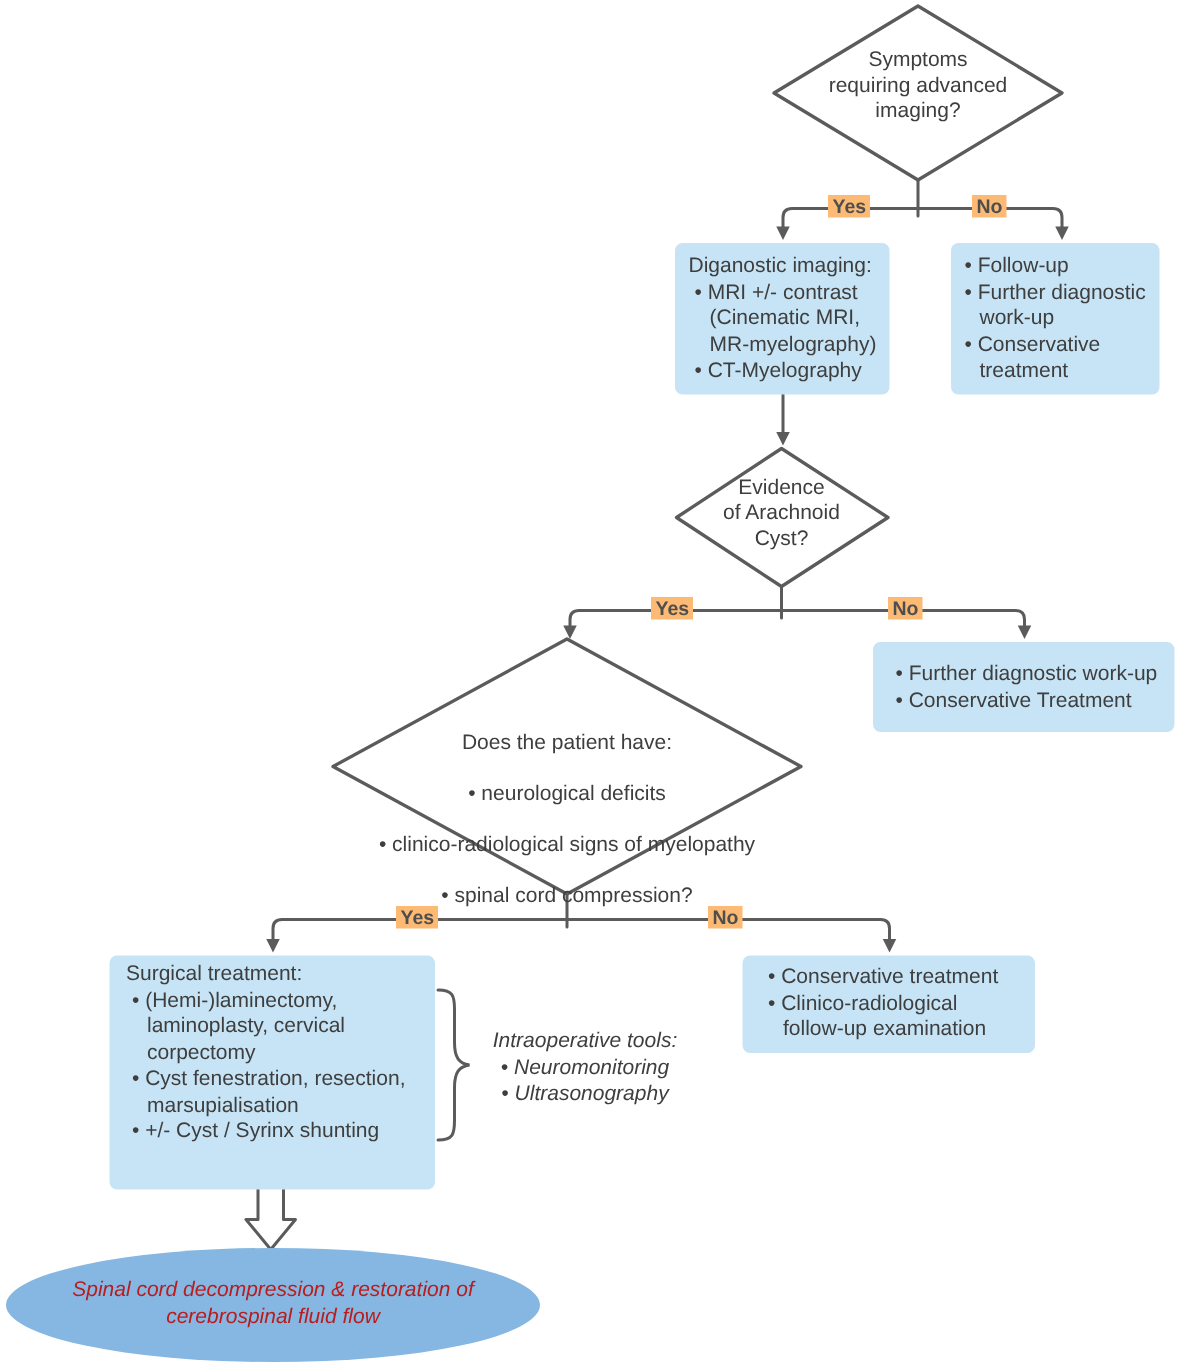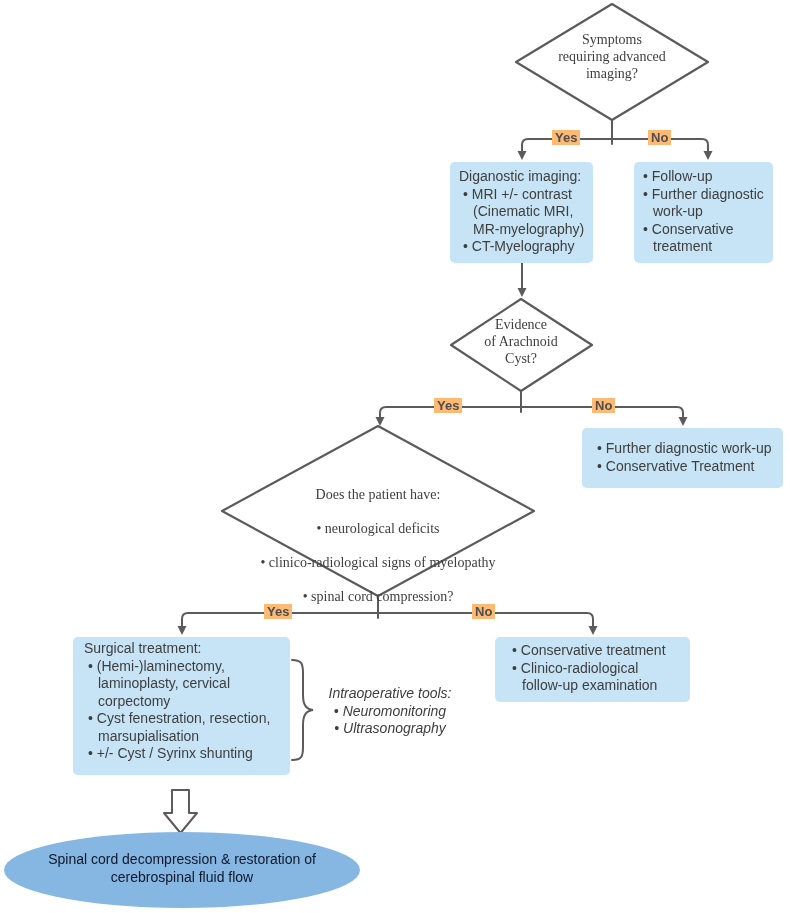--- a/index.html
+++ b/index.html
@@ -26,36 +26,36 @@
     position:absolute;background:var(--box-fill);border-radius:5px;
     font-size:14px;line-height:17.5px;color:var(--text);z-index:1;
     box-sizing:border-box;
   }
   .node .title{padding-left:1px;}
   .bl{padding-left:15px;text-indent:-10px;}
   .bl::before{content:"\2022\00a0";}
 
   .dtext{
     position:absolute;text-align:center;white-space:pre-line;z-index:1;
-    font-size:14px;line-height:17px;color:var(--text);font-family:Liberation Serif, serif;
+    font-size:14px;line-height:17px;color:var(--text);
   }
   .dtext .bl-c{text-indent:0;padding-left:0;}
   .bl-c::before{content:"\2022\00a0";}
 
   .edge-label{
     position:absolute;z-index:2;background:#fdba74;padding:0 3px;
     font-size:13px;font-weight:bold;color:#4e4e4e;line-height:15px;
   }
   .note{
     position:absolute;z-index:1;font-size:14px;line-height:17.5px;
     font-style:italic;text-align:center;color:var(--text);
   }
   .outcome-text{
     position:absolute;z-index:1;font-size:14px;line-height:17.5px;
-    text-align:center;white-space:pre-line;color:#0f172a;
+    font-style:italic;text-align:center;white-space:pre-line;color:#b91c1c;
   }
 </style>
 </head>
 <body>
 
 <div id="canvas">
 
   <svg id="wires" width="790" height="913" viewBox="0 0 790 913">
 
     <path class="wire" d="M612 120 L612 144"></path>
@@ -117,21 +117,21 @@
     <div class="bl">Follow-up</div>
     <div class="bl">Further diagnostic work-up</div>
     <div class="bl">Conservative treatment</div>
   </div>
 
   <div class="node" style="left:582px;top:428px;width:201px;height:60px;padding:12px 10px;">
     <div class="bl">Further diagnostic work-up</div>
     <div class="bl">Conservative Treatment</div>
   </div>
 
-  <div class="node" style="left:73px;top:637px;width:217px;height:138px;padding:3px 10px;">
+  <div class="node" style="left:73px;top:637px;width:217px;height:156px;padding:3px 10px;">
     <div class="title">Surgical treatment:</div>
     <div class="bl">(Hemi-)laminectomy, laminoplasty, cervical corpectomy</div>
     <div class="bl">Cyst fenestration, resection, marsupialisation</div>
     <div class="bl">+/- Cyst / Syrinx shunting</div>
   </div>
 
   <div class="node" style="left:495px;top:637px;width:195px;height:65px;padding:5px 12px;">
     <div class="bl">Conservative treatment</div>
     <div class="bl">Clinico-radiological follow-up examination</div>
   </div>

